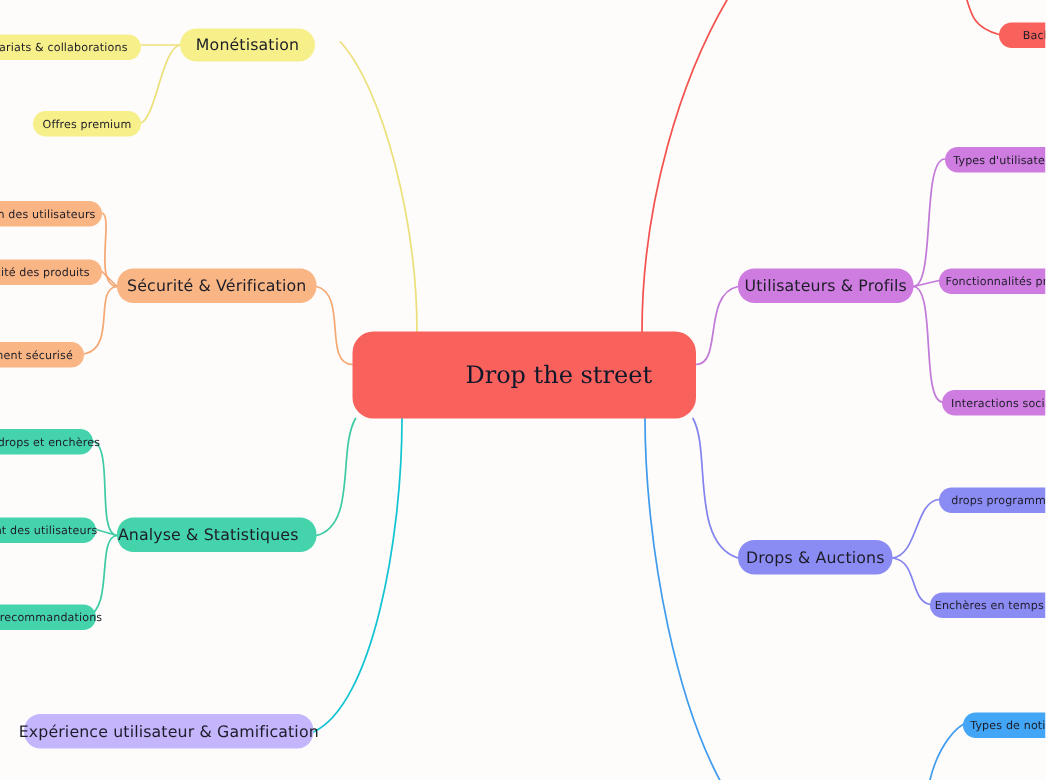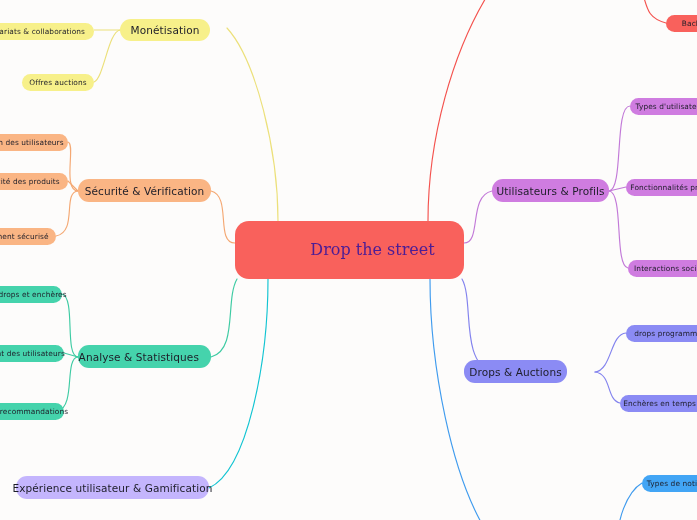--- a/index.html
+++ b/index.html
@@ -48,21 +48,21 @@
   .node.leaf {
     border-radius: 9px;
     padding: 4px 9px;
     font-size: 7.4px;
     letter-spacing: 0.1px;
   }
   .root-title {
     font-family: "DejaVu Serif", "Liberation Serif", serif;
     font-size: 16px;
     line-height: 1.35;
-    color: #4c1d95;
+    color: #0f172a;
     margin-left: 46px;
   }
   .root-sub {
     font-size: 11px;
     line-height: 1.35;
     color: #1b1b26;
   }
 </style>
 </head>
 <body>
@@ -97,21 +97,21 @@
       <div class="node root" style="background: rgb(249, 97, 92); left: 235px; top: 221px; width: 229px; min-height: 58px;">
         <div class="root-title">Drop the street</div>
       </div>
       <div class="node branch" style="background: rgb(247, 240, 138); left: 120px; top: 19px; width: 90px; min-height: 22px; text-align: center;">
         <span>Monétisation</span>
       </div>
       <div class="node leaf" style="background: rgb(247, 240, 138); left: -34px; top: 23px; width: 128px; min-height: 16px;">
         <span>Partenariats &amp; collaborations</span>
       </div>
       <div class="node leaf" style="background: rgb(247, 240, 138); left: 22px; top: 74px; width: 72px; min-height: 16px;">
-        <span>Offres auctions</span>
+        <span>Offres premium</span>
       </div>
       <div class="node branch" style="background: rgb(250, 181, 132); left: 78px; top: 179px; width: 133px; min-height: 23px; text-align: center;">
         <span>Sécurité &amp; Vérification</span>
       </div>
       <div class="node leaf" style="background: rgb(250, 181, 132); left: -44px; top: 134px; width: 112px; min-height: 16px;">
         <span>Vérification des utilisateurs</span>
       </div>
       <div class="node leaf" style="background: rgb(250, 181, 132); left: -44px; top: 173px; width: 112px; min-height: 16px;">
         <span>Authenticité des produits</span>
       </div>
@@ -141,21 +141,21 @@
       </div>
       <div class="node leaf" style="background: rgb(207, 124, 224); left: 630px; top: 98px; width: 84px; min-height: 16px;">
         <span>Types d'utilisateurs</span>
       </div>
       <div class="node leaf" style="background: rgb(207, 124, 224); left: 626px; top: 179px; width: 92px; min-height: 16px;">
         <span>Fonctionnalités profils</span>
       </div>
       <div class="node leaf" style="background: rgb(207, 124, 224); left: 628px; top: 260px; width: 90px; min-height: 16px;">
         <span>Interactions sociales</span>
       </div>
-      <div class="node branch" style="background: rgb(139, 139, 244); left: 464px; top: 360px; width: 103px; min-height: 23px;">
+      <div class="node branch" style="background: rgb(139, 139, 244); left: 492px; top: 360px; width: 103px; min-height: 23px;">
         <span>Drops &amp; Auctions</span>
       </div>
       <div class="node leaf" style="background: rgb(139, 139, 244); left: 626px; top: 325px; width: 88px; min-height: 16px;">
         <span>drops programmés</span>
       </div>
       <div class="node leaf" style="background: rgb(139, 139, 244); left: 620px; top: 395px; width: 96px; min-height: 16px;">
         <span>Enchères en temps réel</span>
       </div>
       <div class="node leaf" style="background: rgb(66, 165, 245); left: 642px; top: 475px; width: 92px; min-height: 16px;">
         <span>Types de notifications</span>

